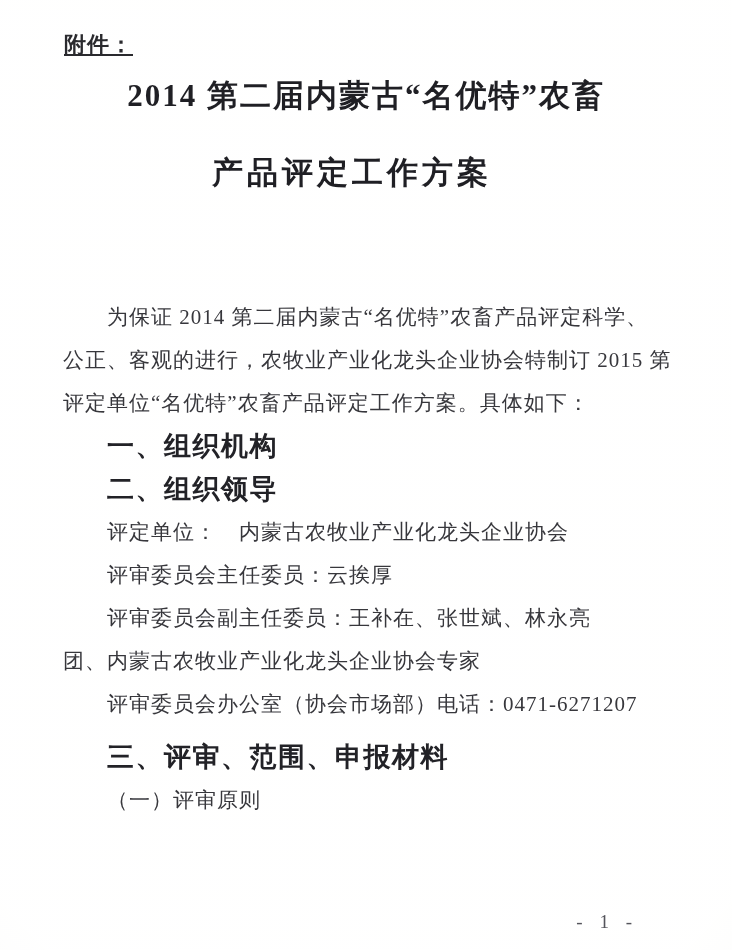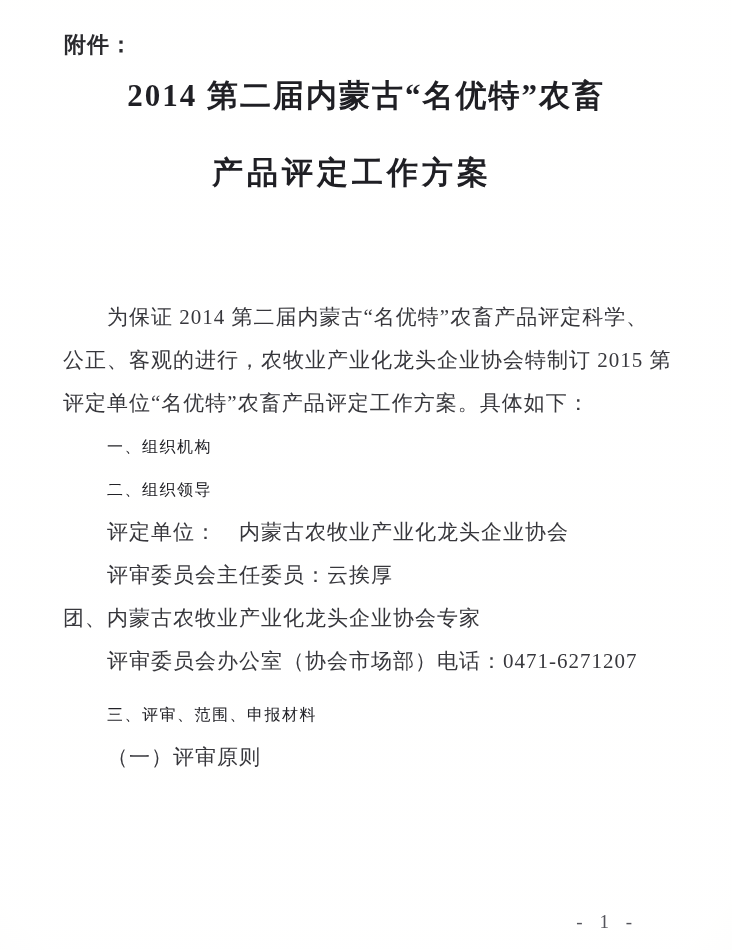--- a/index.html
+++ b/index.html
@@ -24,20 +24,21 @@
   .attachment-label {
     position: absolute;
     left: 64px;
     top: 30px;
     font-size: 22px;
     font-weight: 600;
     letter-spacing: 1px;
     color: #2a2a2e;
     font-family: "Liberation Sans", "DejaVu Sans", sans-serif;
     white-space: nowrap;
+    text-decoration: underline;
   }
   .doc-title {
     position: absolute;
     left: 0;
     top: 80px;
     width: 732px;
     text-align: center;
     color: #1f1f24;
     font-weight: bold;
     font-size: 31px;
@@ -56,24 +57,24 @@
   }
   .body-line {
     height: 43px;
     line-height: 43px;
     white-space: nowrap;
     letter-spacing: 1px;
   }
   .body-line.indent { padding-left: 44px; }
   .body-line.bold-heading {
     font-family: "Liberation Sans", "DejaVu Sans", sans-serif;
-    font-weight: 400;
+    font-weight: 700;
     color: #222227;
     letter-spacing: 1.5px;
-    font-size: 16px;
+    font-size: 27px;
   }
   .body-line.section-gap { margin-top: 10px; }
   .page-number {
     position: absolute;
     top: 911px;
     right: 94px;
     font-size: 19px;
     letter-spacing: 6px;
     color: #54545b;
     white-space: nowrap;
@@ -92,20 +93,21 @@
   </div>
 
   <div class="doc-body">
     <div class="body-line indent">为保证 2014 第二届内蒙古“名优特”农畜产品评定科学、</div>
     <div class="body-line">公正、客观的进行，农牧业产业化龙头企业协会特制订 2015 第</div>
     <div class="body-line">评定单位“名优特”农畜产品评定工作方案。具体如下：</div>
     <div class="body-line indent bold-heading">一、组织机构</div>
     <div class="body-line indent bold-heading">二、组织领导</div>
     <div class="body-line indent">评定单位：　内蒙古农牧业产业化龙头企业协会</div>
     <div class="body-line indent">评审委员会主任委员：云挨厚</div>
+    <div class="body-line indent">评审委员会副主任委员：王补在、张世斌、林永亮</div>
     <div class="body-line">团、内蒙古农牧业产业化龙头企业协会专家</div>
     <div class="body-line indent">评审委员会办公室（协会市场部）电话：0471-6271207</div>
     <div class="body-line indent bold-heading section-gap">三、评审、范围、申报材料</div>
     <div class="body-line indent">（一）评审原则</div>
   </div>
 
   <div class="page-number">- 1 -</div>
 
 </div>
 

